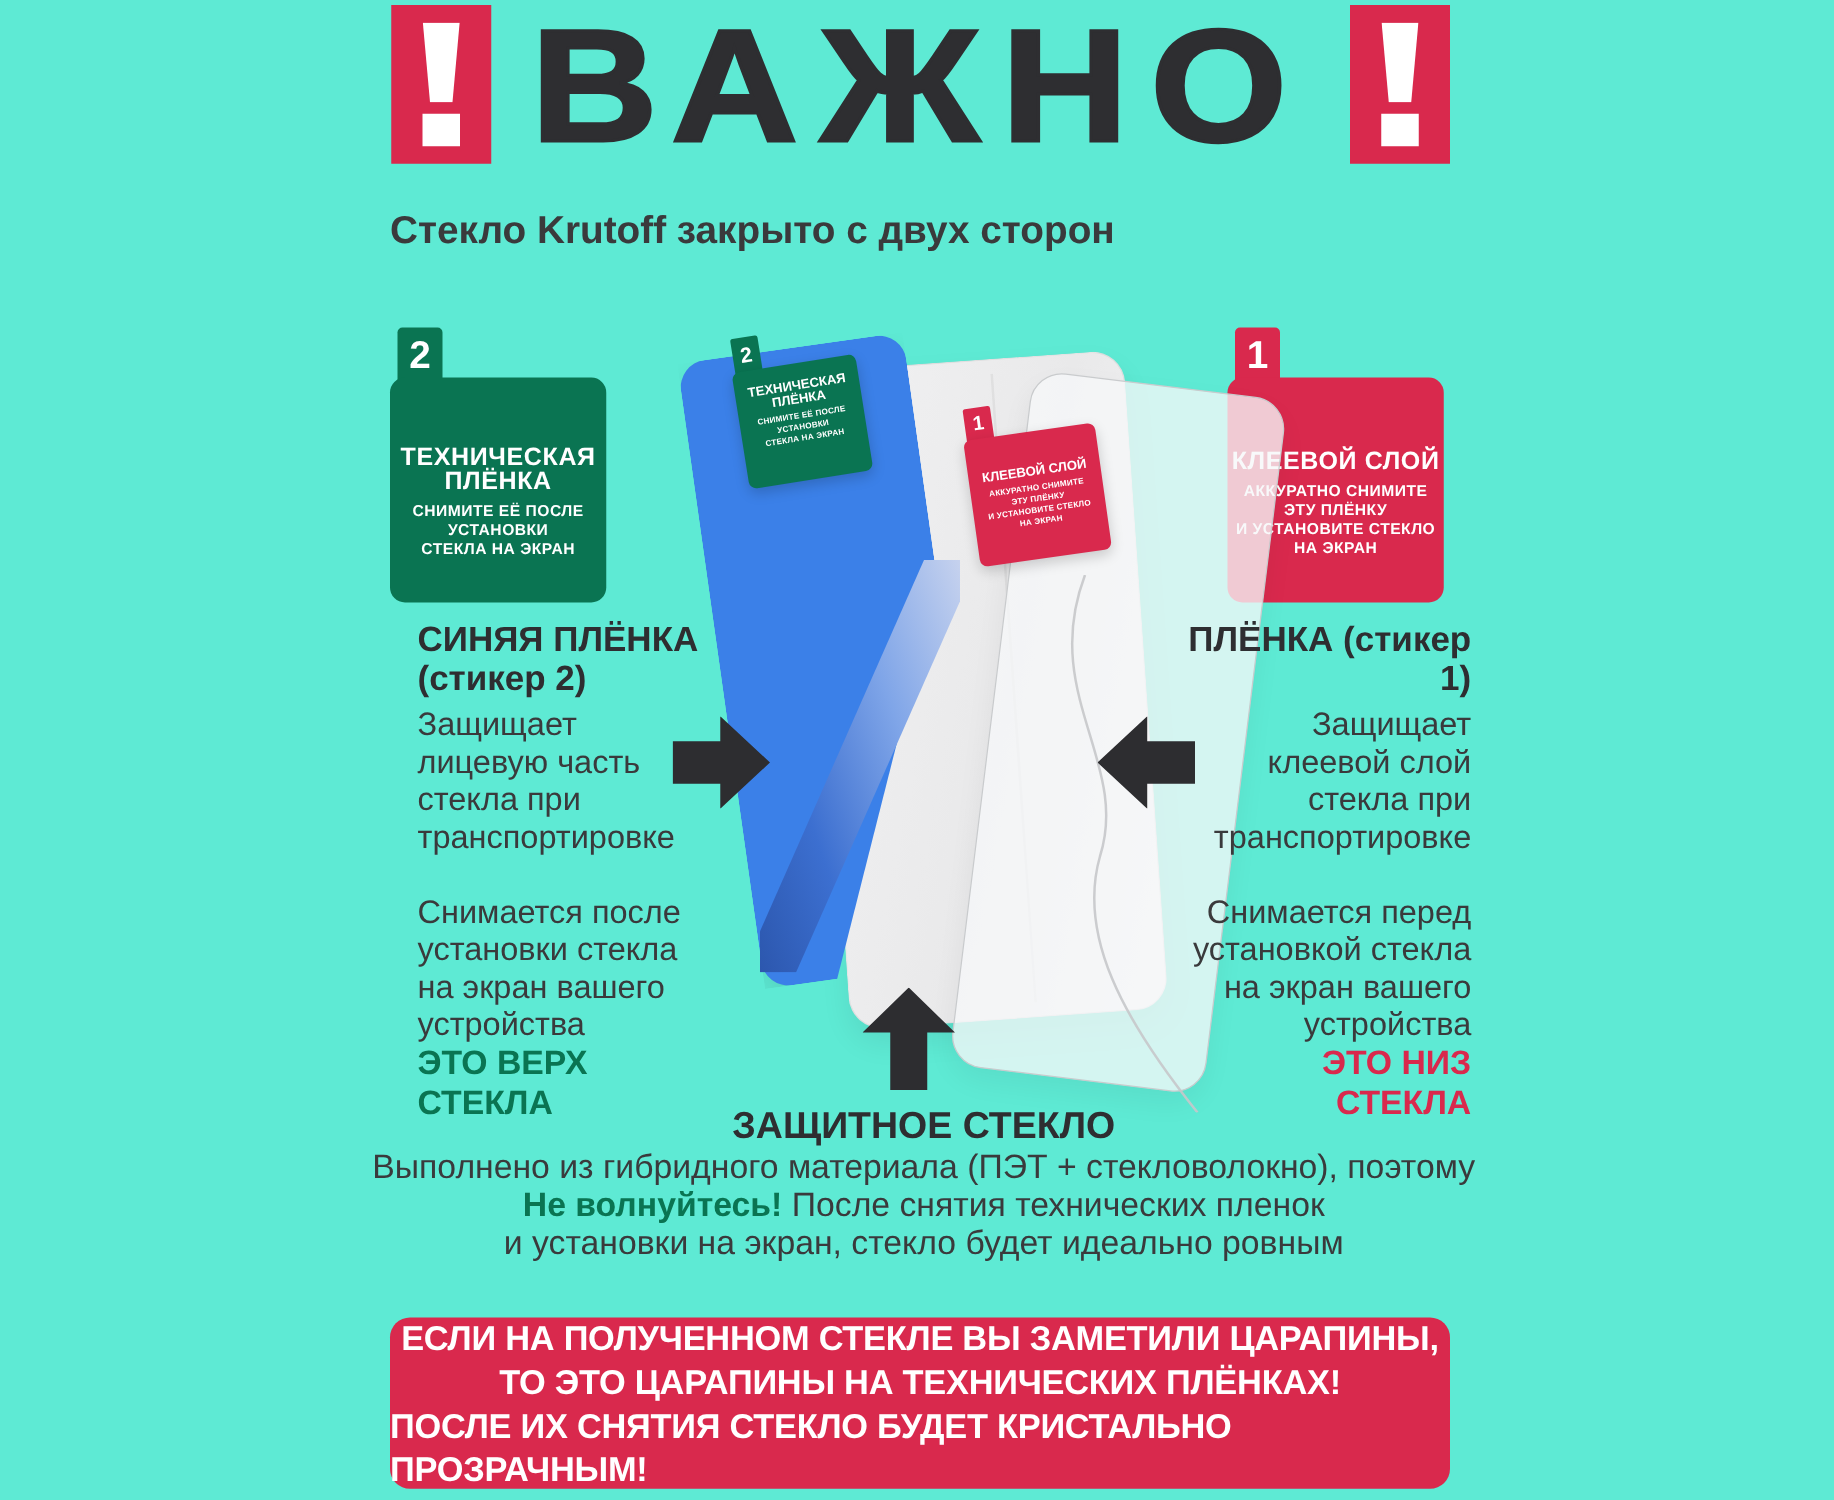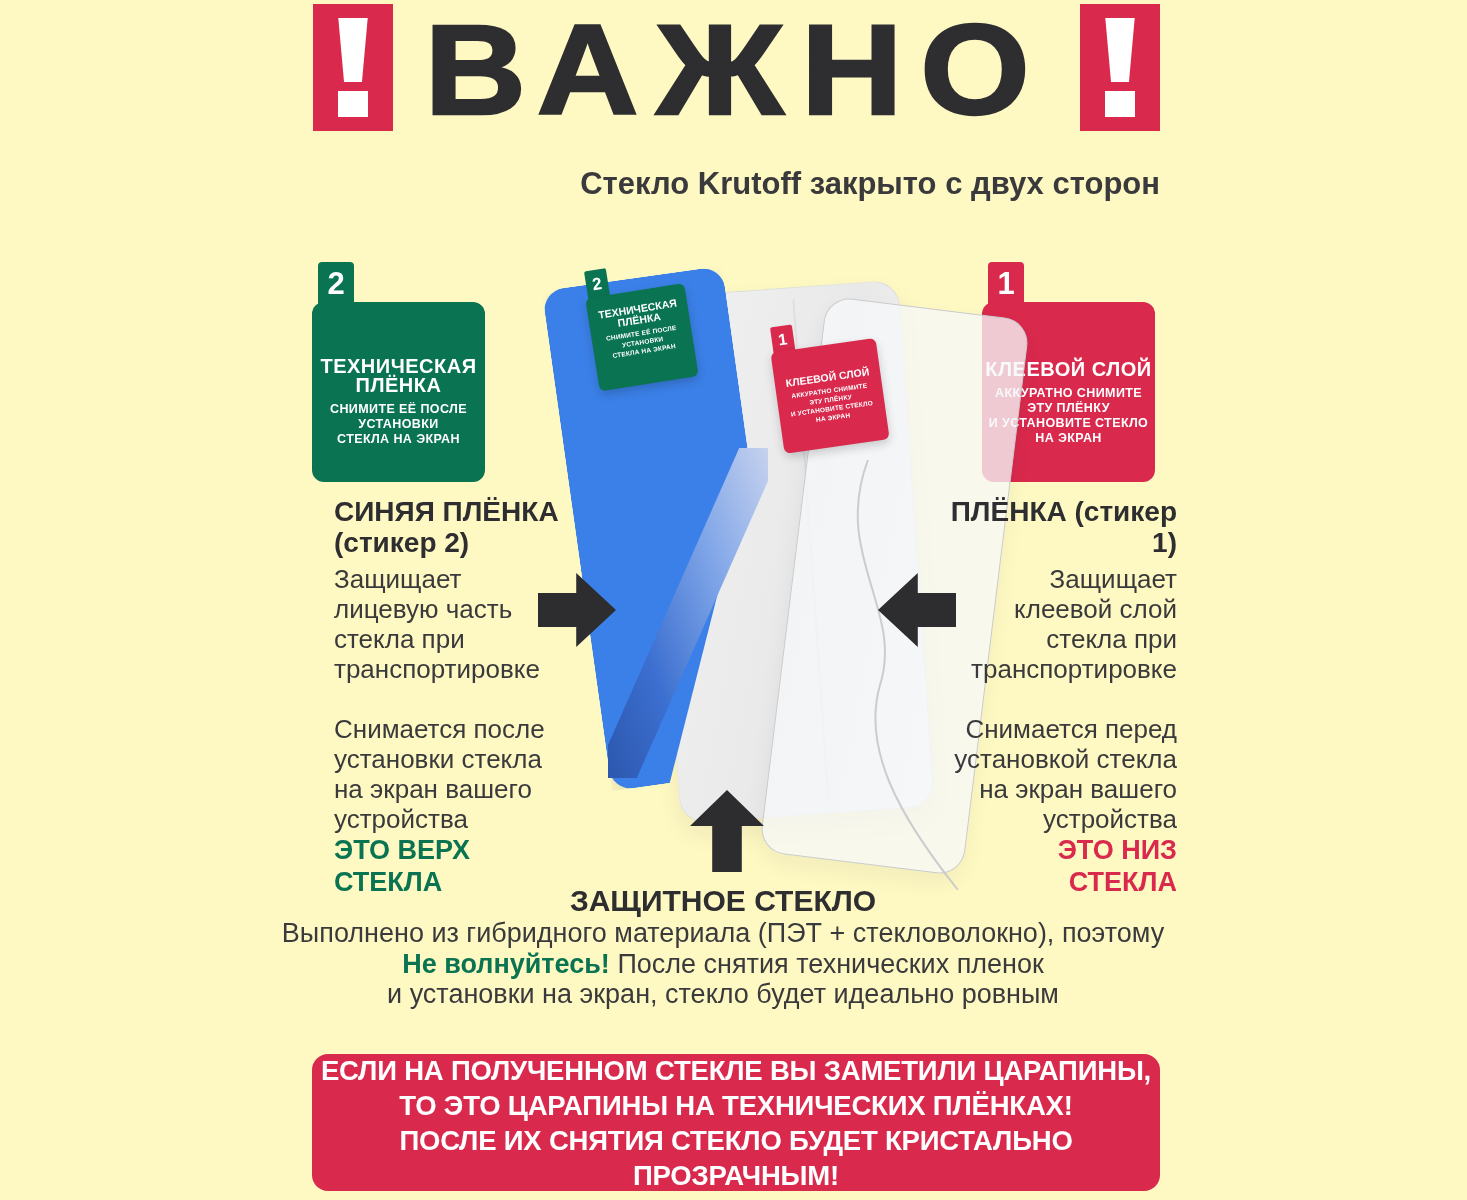--- a/index.html
+++ b/index.html
@@ -6,38 +6,38 @@
     --red:#d9294d;
     --green:#0a7452;
     --blue:#3b80e8;
     --ink:#2e2e31;
     --body:#3a3a3c;
     --arrow:#2d2d30;
   }
   *{margin:0;padding:0;box-sizing:border-box;}
   html,body{background:#fff;}
   .canvas{
-    position:relative;width:1467px;height:1200px;background:#fef9c3;overflow:hidden;
+    position:relative;width:1467px;height:1200px;background:#5eead4;overflow:hidden;
     font-family:"Liberation Sans", sans-serif;color:var(--body);
   }
   
   .excl{position:absolute;top:4px;width:80px;height:127px;background:var(--red);}
   .excl.left{left:313px;} .excl.right{left:1080px;}
   .excl .bar{position:absolute;left:50%;top:14px;width:32px;height:64px;transform:translateX(-50%);
     background:#fff;clip-path:polygon(4% 0,96% 0,78% 100%,22% 100%);}
   .excl .dot{position:absolute;left:50%;bottom:14px;width:30px;height:26px;transform:translateX(-50%);background:#fff;}
   .big-title{
     position:absolute;left:392px;top:0;width:688px;height:138px;
     display:flex;align-items:center;justify-content:center;
     font-size:128px;font-weight:bold;color:var(--ink);
     letter-spacing:16px;-webkit-text-stroke:2.5px var(--ink);
     transform:scaleX(1.10);transform-origin:center;white-space:nowrap;
   }
   .subtitle{
-    position:absolute;left:312px;top:164px;width:848px;text-align:right;
+    position:absolute;left:312px;top:164px;width:848px;text-align:left;
     font-size:31px;line-height:39px;font-weight:bold;color:var(--body);
   }
   
   .sticker{position:absolute;width:173px;height:222px;}
   .sticker .tab{
     position:absolute;left:6px;top:0;width:36px;height:44px;border-radius:4px 4px 0 0;
     display:flex;align-items:center;justify-content:center;
     color:#fff;font-size:31px;font-weight:bold;
   }
   .sticker .body{
@@ -106,31 +106,31 @@
   .side-block{position:absolute;top:496px;width:232px;font-size:26px;line-height:30px;margin-left:22px;}
   .side-block.lft{left:312px;text-align:left;}
   .side-block.rgt{left:923px;text-align:right;}
   .sb-head{font-size:28px;line-height:31px;font-weight:bold;color:var(--ink);margin-bottom:6px;}
   .sb-para{color:var(--body);}
   .sb-para.gap{margin-top:30px;}
   .sb-high{font-size:27px;line-height:32px;font-weight:bold;}
   .sb-high.green{color:var(--green);}
   .sb-high.red{color:var(--red);}
   
-  .glass-section{position:absolute;left:243px;top:884px;width:960px;text-align:center;}
+  .glass-section{position:absolute;left:259px;top:884px;width:960px;text-align:center;}
   .gs-title{font-size:30px;line-height:34px;font-weight:bold;color:var(--ink);}
   .gs-line{font-size:27px;line-height:30.5px;color:var(--body);}
   .gs-line:first-of-type{margin-top:3px;}
   .gs-hl{color:var(--green);font-weight:bold;}
   
   .banner{
     position:absolute;left:312px;top:1054px;width:848px;height:137px;border-radius:16px;
     background:var(--red);color:#fff;font-weight:bold;font-size:27.5px;line-height:35px;
     display:flex;flex-direction:column;align-items:center;justify-content:center;
-    text-align:center;letter-spacing:-.2px;
+    letter-spacing:-.2px;
   }
 </style>
 </head>
 <body>
 
 <div class="canvas">
 
   <div class="excl left">
     <div class="bar"></div>
     <div class="dot"></div>

